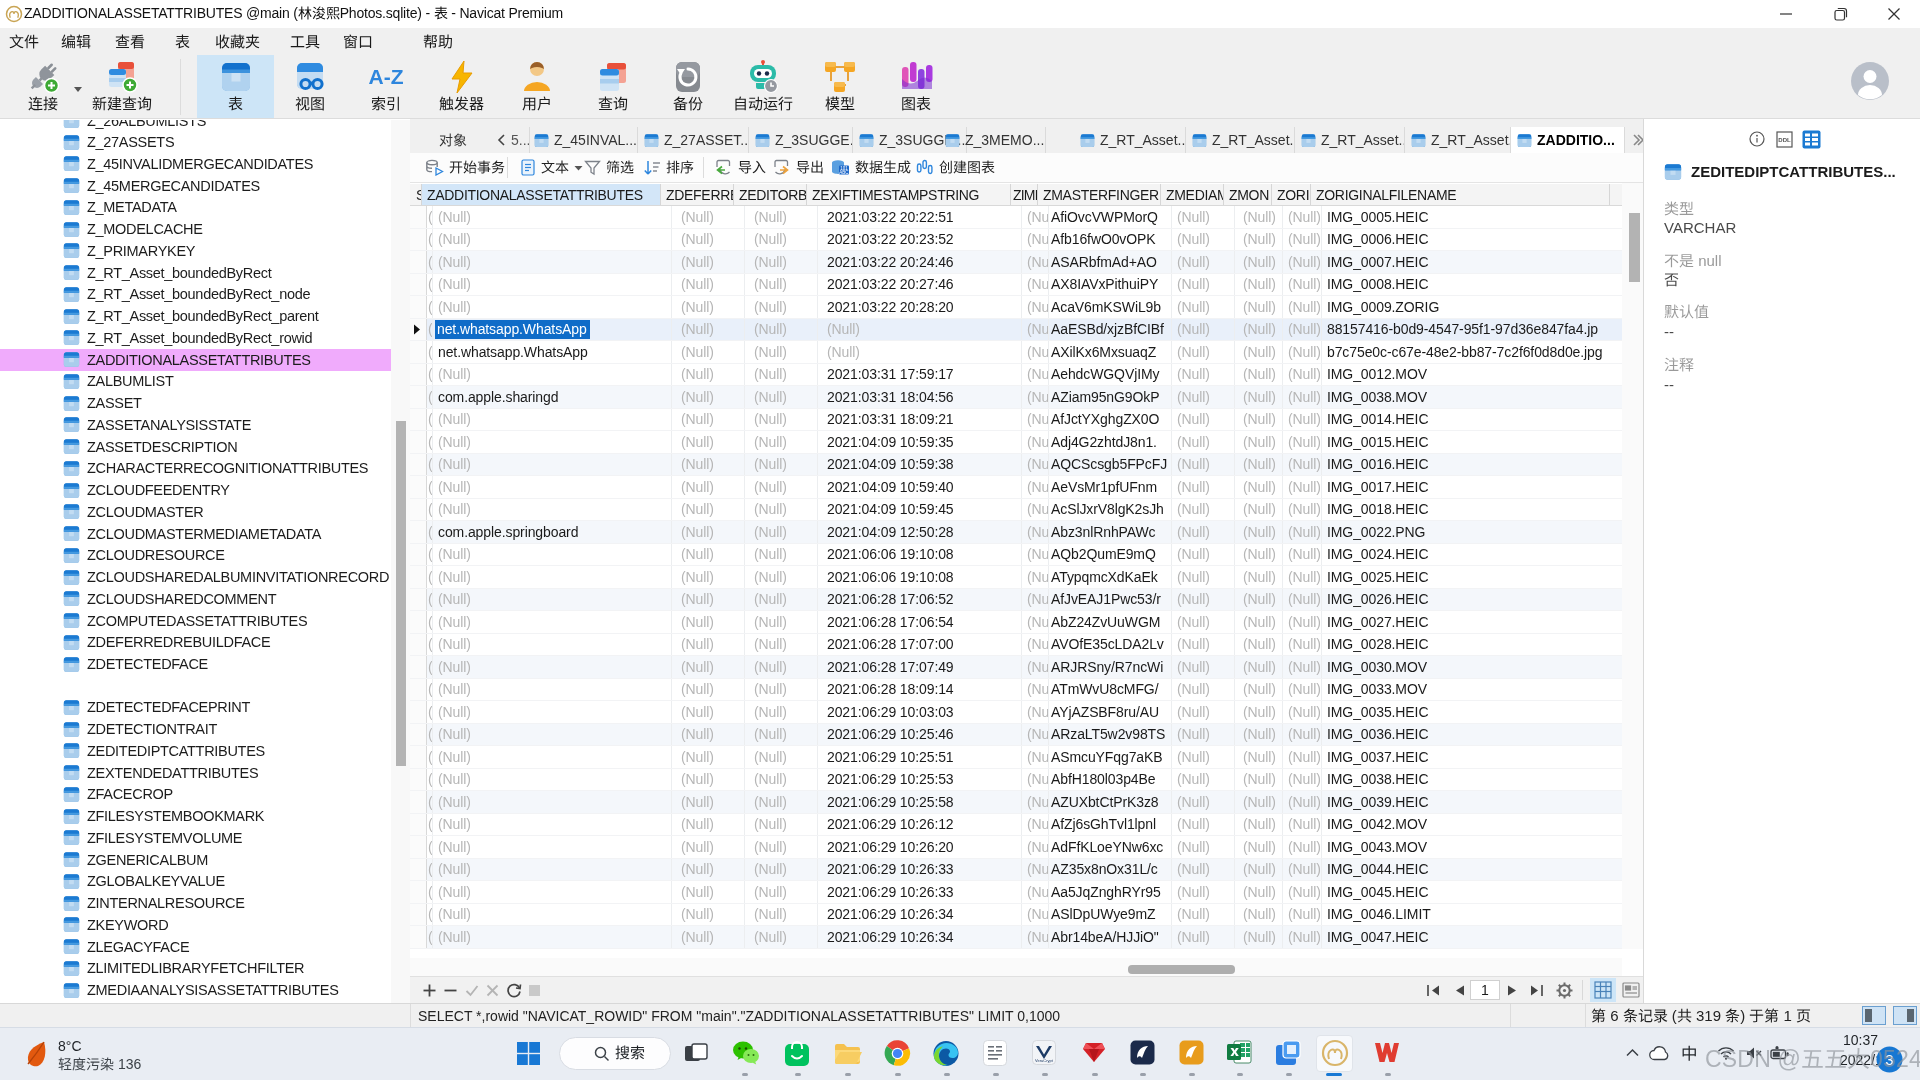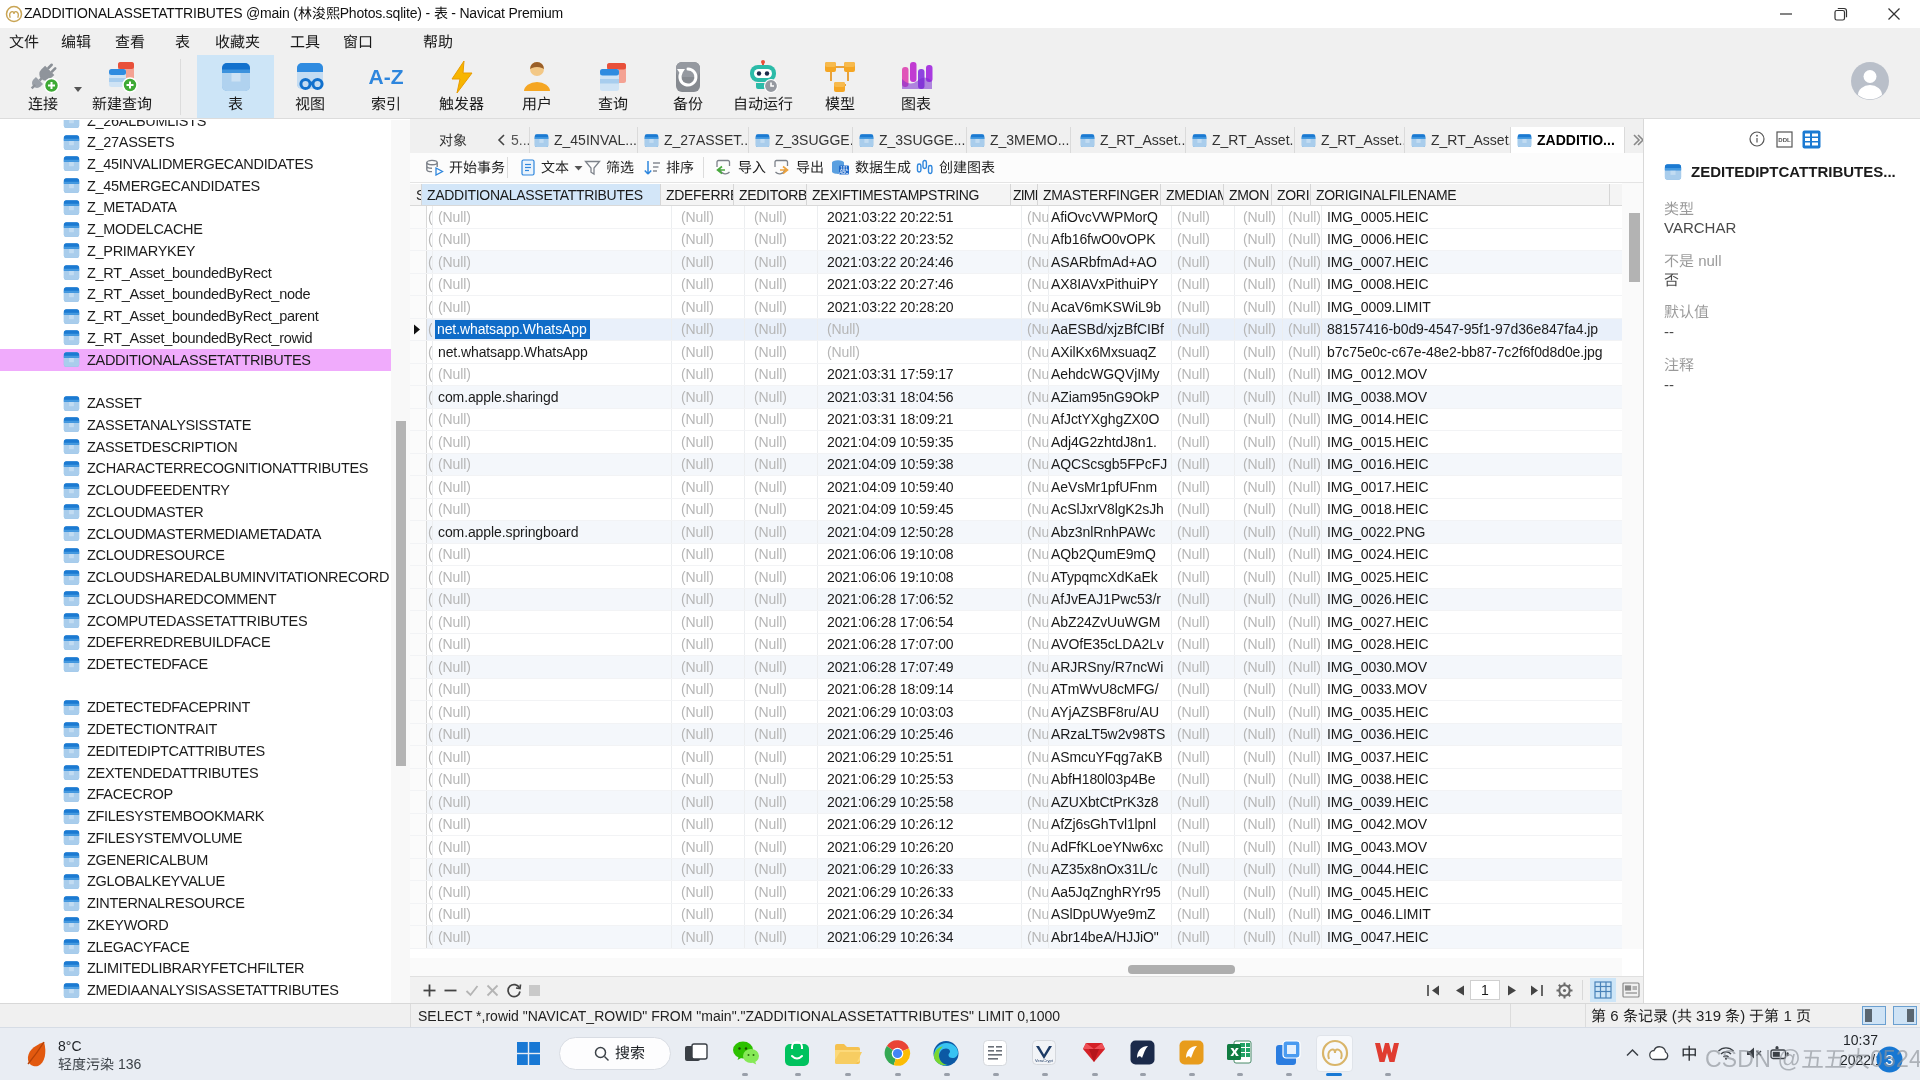--- a/index.html
+++ b/index.html
@@ -392,20 +392,30 @@
     <div class="si sel" style="top:228.6px">
       <svg class="tbl" width="17" height="17" viewBox="0 0 20 20">
         <rect x="1" y="1.5" width="18" height="17" rx="3" fill="#7db4e2"></rect>
         <path d="M1 8 h18 v7.5 a3 3 0 0 1 -3 3 h-12 a3 3 0 0 1 -3 -3 z" fill="#a9cdec"></path>
         <rect x="7.2" y="8" width="5.6" height="5.2" fill="#c2dcf2"></rect>
         <path d="M1 8 v-3.5 a3 3 0 0 1 3 -3 h12 a3 3 0 0 1 3 3 V8 z" fill="#1b7ad2"></path>
         <rect x="1" y="5.6" width="18" height="2.4" fill="#459ae0"></rect>
       </svg>
       <span>ZADDITIONALASSETATTRIBUTES</span>
     </div>
+    <div class="si" style="top:250.3px">
+      <svg class="tbl" width="17" height="17" viewBox="0 0 20 20">
+        <rect x="1" y="1.5" width="18" height="17" rx="3" fill="#7db4e2"></rect>
+        <path d="M1 8 h18 v7.5 a3 3 0 0 1 -3 3 h-12 a3 3 0 0 1 -3 -3 z" fill="#a9cdec"></path>
+        <rect x="7.2" y="8" width="5.6" height="5.2" fill="#c2dcf2"></rect>
+        <path d="M1 8 v-3.5 a3 3 0 0 1 3 -3 h12 a3 3 0 0 1 3 3 V8 z" fill="#1b7ad2"></path>
+        <rect x="1" y="5.6" width="18" height="2.4" fill="#459ae0"></rect>
+      </svg>
+      <span>ZALBUMLIST</span>
+    </div>
     <div class="si" style="top:272.1px">
       <svg class="tbl" width="17" height="17" viewBox="0 0 20 20">
         <rect x="1" y="1.5" width="18" height="17" rx="3" fill="#7db4e2"></rect>
         <path d="M1 8 h18 v7.5 a3 3 0 0 1 -3 3 h-12 a3 3 0 0 1 -3 -3 z" fill="#a9cdec"></path>
         <rect x="7.2" y="8" width="5.6" height="5.2" fill="#c2dcf2"></rect>
         <path d="M1 8 v-3.5 a3 3 0 0 1 3 -3 h12 a3 3 0 0 1 3 3 V8 z" fill="#1b7ad2"></path>
         <rect x="1" y="5.6" width="18" height="2.4" fill="#459ae0"></rect>
       </svg>
       <span>ZASSET</span>
     </div>
@@ -717,21 +727,21 @@
     <div class="tab" style="left:443px;width:114px">
       <svg class="tbl" width="15" height="15" viewBox="0 0 20 20">
         <rect x="1" y="1.5" width="18" height="17" rx="2" fill="#7db4e2"></rect>
         <path d="M1 8 h18 v7.5 a3 3 0 0 1 -3 3 h-12 a3 3 0 0 1 -3 -3 z" fill="#a9cdec"></path>
         <rect x="7.2" y="8" width="5.6" height="5.2" fill="#c2dcf2"></rect>
         <path d="M1 8 v-3.5 a3 3 0 0 1 3 -3 h12 a3 3 0 0 1 3 3 V8 z" fill="#1b7ad2"></path>
         <rect x="1" y="5.6" width="18" height="2.4" fill="#459ae0"></rect>
       </svg>
       <span>Z_3SUGGE...</span>
     </div>
-    <div class="tab" style="left:554px;width:107px">
+    <div class="tab" style="left:529px;width:107px">
       <svg class="tbl" width="15" height="15" viewBox="0 0 20 20">
         <rect x="1" y="1.5" width="18" height="17" rx="2" fill="#7db4e2"></rect>
         <path d="M1 8 h18 v7.5 a3 3 0 0 1 -3 3 h-12 a3 3 0 0 1 -3 -3 z" fill="#a9cdec"></path>
         <rect x="7.2" y="8" width="5.6" height="5.2" fill="#c2dcf2"></rect>
         <path d="M1 8 v-3.5 a3 3 0 0 1 3 -3 h12 a3 3 0 0 1 3 3 V8 z" fill="#1b7ad2"></path>
         <rect x="1" y="5.6" width="18" height="2.4" fill="#459ae0"></rect>
       </svg>
       <span>Z_3MEMO...</span>
     </div>
     <div class="tab" style="left:664px;width:112px">
@@ -1061,21 +1071,21 @@
       <div class="gc" style="width:123px;padding-left:2px">AcaV6mKSWiL9b</div>
       <div class="gc" style="width:63px;padding-left:5px">
         <span class="null">(Null)</span>
       </div>
       <div class="gc" style="width:48px;padding-left:8px">
         <span class="null">(Null)</span>
       </div>
       <div class="gc" style="width:39px;padding-left:5px">
         <span class="null">(Null)</span>
       </div>
-      <div class="gc" style="width:299px;border-right:none">IMG_0009.LIMIT</div>
+      <div class="gc" style="width:299px;border-right:none">IMG_0009.ZORIG</div>
     </div>
     <div class="grow odd" style="background:#e9f0fa;">
       <div class="gc" style="width:17px;padding-left:0;background:#fbfbfb;border-right:1px solid #d9d9d9">
         <svg width="8" height="11" viewBox="0 0 8 11" style="margin-left:3px">
           <polygon points="1,0.5 7,5.5 1,10.5" fill="#111"></polygon>
         </svg>
       </div>
       <div class="gc null" style="width:6px;padding-left:1px">(</div>
       <div class="gc" style="width:239px;padding-left:2px">
         <span style="background:#0f6cc8;color:#fff;padding:1px 3px 2px 2px">net.whatsapp.WhatsApp</span>

